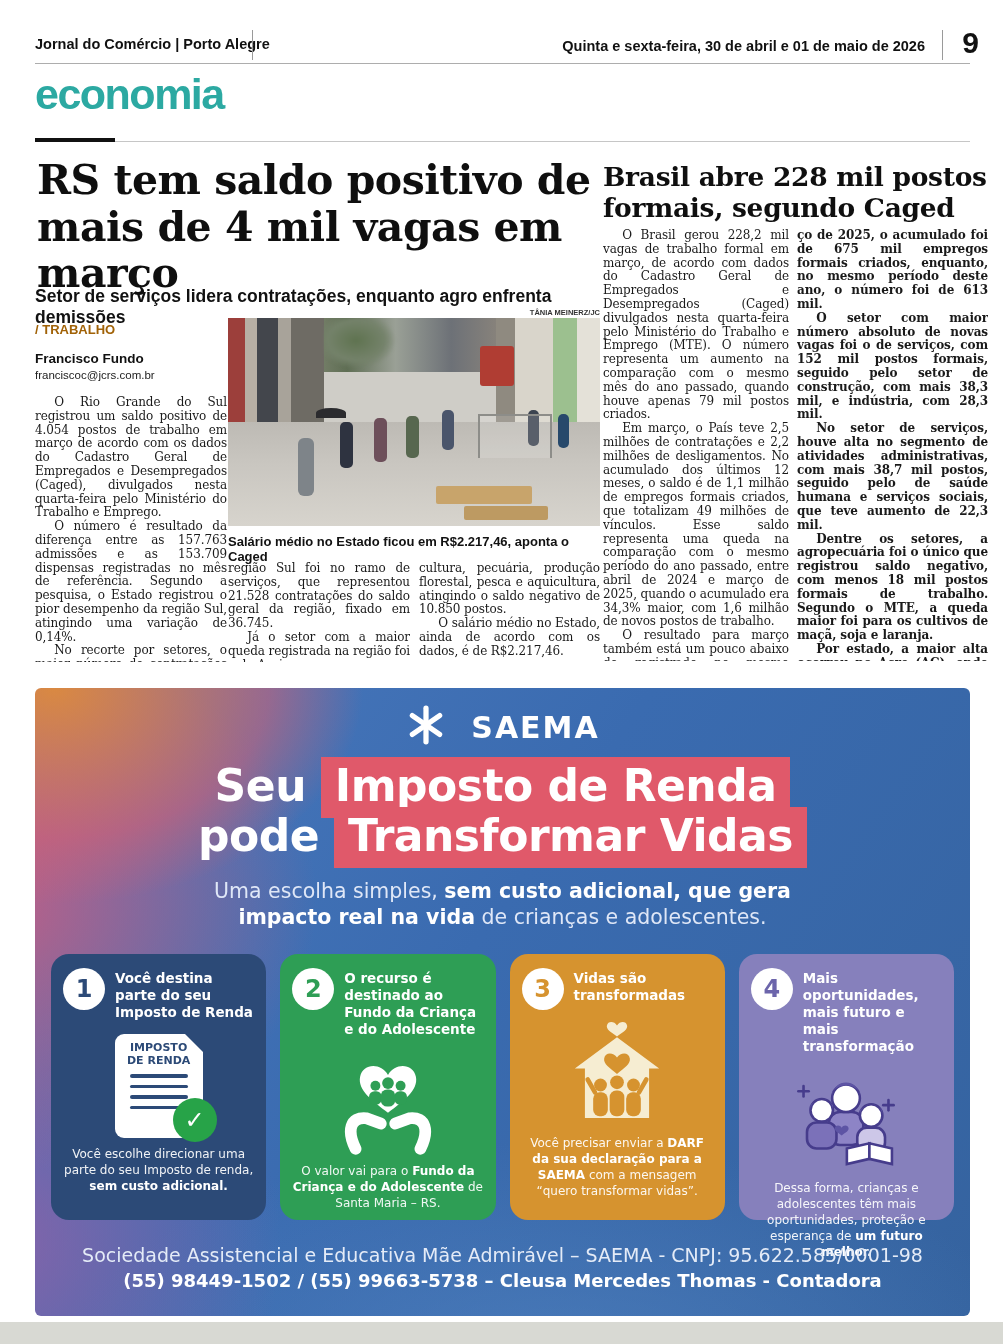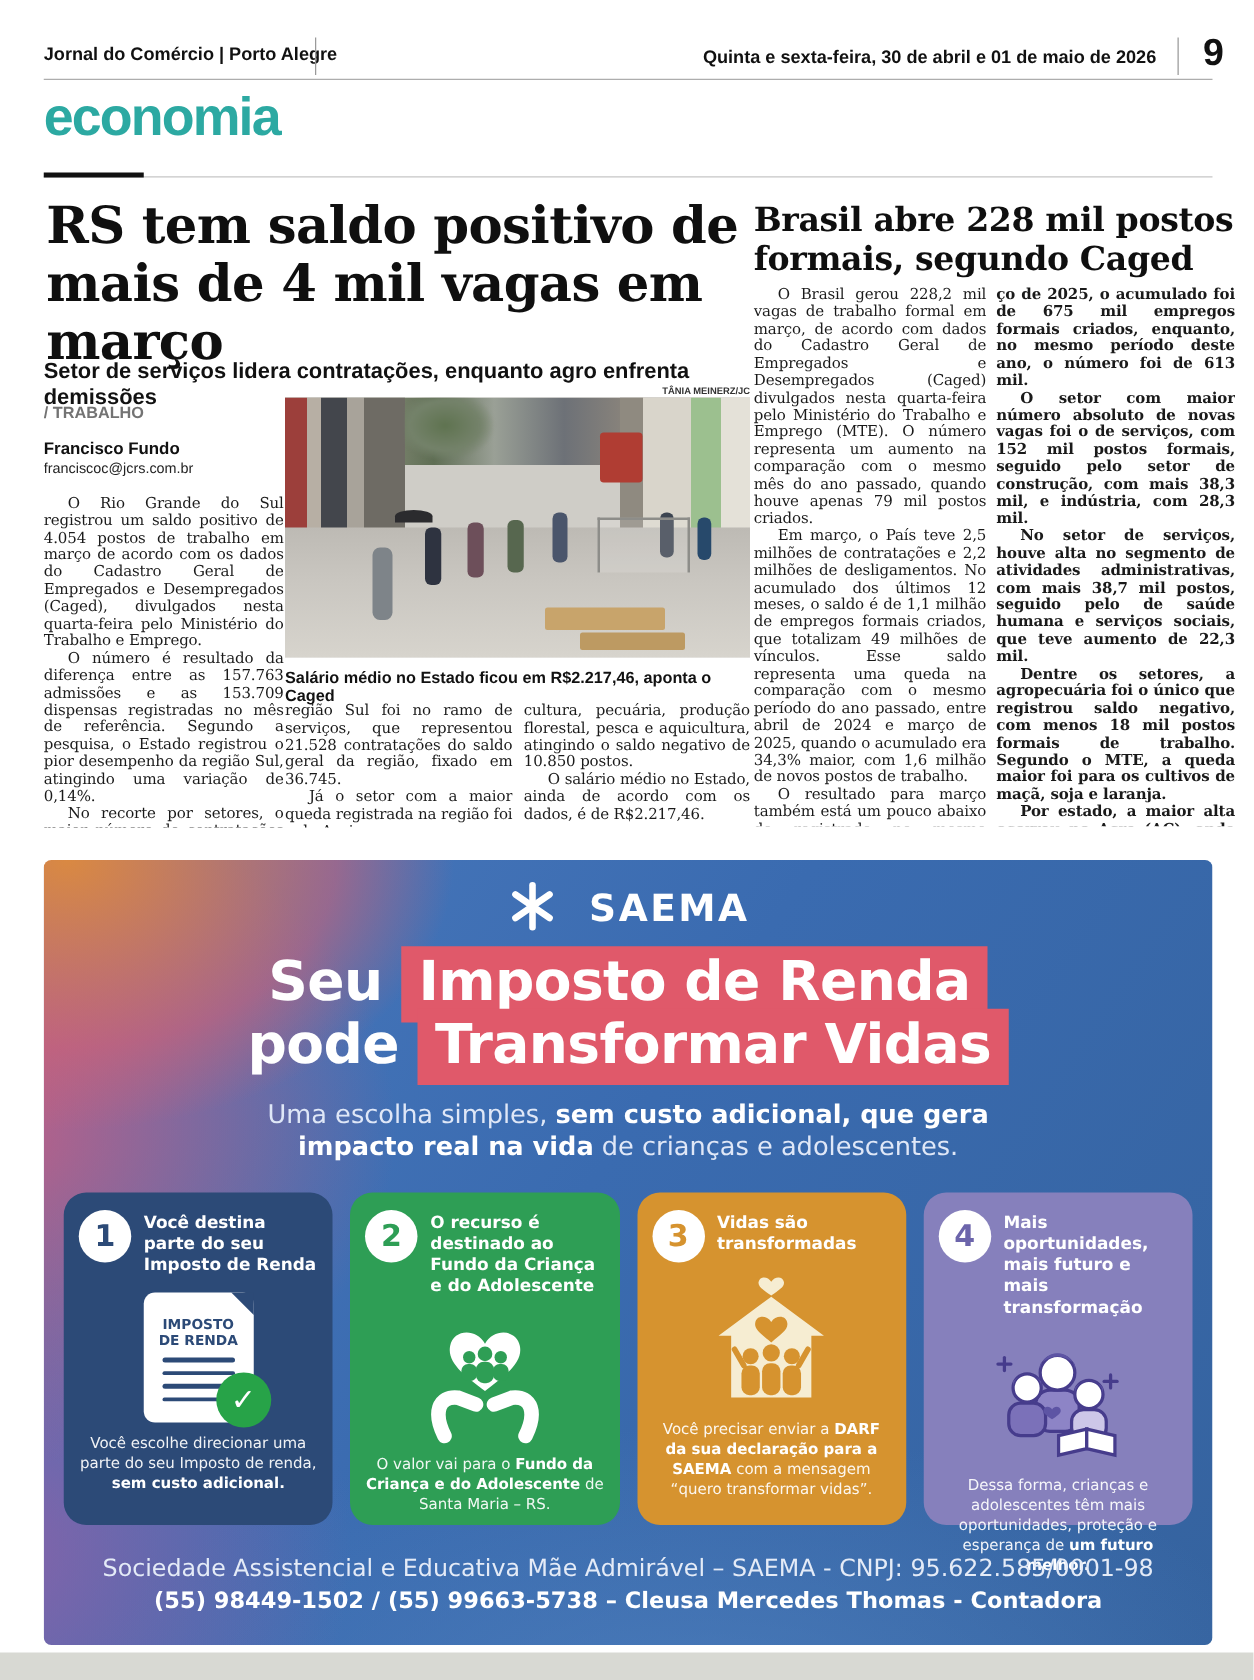--- a/index.html
+++ b/index.html
@@ -16,21 +16,21 @@
   .pagenum{right:24px;top:26px;font-weight:bold;font-size:30px;color:#111;}
   .hdr-rule{left:35px;right:33px;top:63px;height:1px;background:#adadad;}
   .section-title{left:35px;top:70px;font-size:43px;font-weight:bold;letter-spacing:-1.5px;color:#2CA9A2;}
   .sec-rule{left:35px;right:33px;top:141px;height:1px;background:#c6c6c6;}
   .sec-rule-black{left:35px;top:138px;width:80px;height:4px;background:#111;}
 
   
   .lead-headline{left:35px;top:155px;width:575px;font-weight:bold;font-size:41px;line-height:1.14;
                  letter-spacing:-0.5px;color:#0f0f0f;}
   .lead-subhead{left:35px;top:286px;width:575px;font-weight:bold;font-size:17.5px;color:#111;}
-  .kicker{left:35px;top:322px;font-weight:bold;font-size:13px;color:#737373;}
+  .kicker{left:35px;top:322px;font-weight:bold;font-size:13px;color:#a16207;}
   .author{left:35px;top:351px;font-weight:bold;font-size:13.5px;color:#111;}
   .author-email{left:35px;top:369px;font-size:11.5px;color:#222;}
 
   .bodycol{font-family:"DejaVu Serif",serif;font-size:12px;line-height:13.8px;text-align:justify;
            color:#1a1a1a;overflow:hidden;letter-spacing:-0.1px;}
   .bodycol p{margin:0;text-indent:1.6em;}
   .bodycol p.noindent{text-indent:0;}
   .col1{left:35px;top:396px;width:192px;height:266px;}
   .col2{left:228px;top:562px;width:182px;height:100px;}
   .col3{left:419px;top:562px;width:181px;height:100px;}
@@ -72,21 +72,21 @@
   .card-desc{font-size:12px;line-height:1.33;color:rgba(255,255,255,0.93);}
   .card-desc b{color:#fff;}
   .card1{background:#2C4A77;} .card1 .card-num{color:#2C4A77;}
   .card2{background:#2E9E55;} .card2 .card-num{color:#2E9E55;}
   .card3{background:#D6932F;} .card3 .card-num{color:#D6932F;}
   .card4{background:#8680BC;} .card4 .card-num{color:#6C65AB;}
 
   .doc{width:88px;height:104px;background:#fff;border-radius:9px;position:relative;margin-top:2px;}
   .doc-fold{position:absolute;top:0;right:0;width:0;height:0;border-top:18px solid #2C4A77;
             border-left:18px solid transparent;}
-  .doc-label{padding-top:20px;font-weight:bold;font-size:11px;line-height:1.15;color:#2C4A77;}
+  .doc-label{padding-top:8px;font-weight:bold;font-size:11px;line-height:1.15;color:#2C4A77;}
   .doc-line{width:58px;height:3.5px;background:#2C4A77;border-radius:2px;margin:7px auto 0 auto;}
   .doc-check{position:absolute;right:-14px;bottom:-4px;width:44px;height:44px;border-radius:50%;
              background:#27A348;color:#fff;font-size:24px;font-weight:bold;display:flex;
              align-items:center;justify-content:center;}
 
   .ad-footer1{margin-top:24px;font-size:19px;color:#e4ebf7;}
   .ad-footer2{margin-top:4px;font-size:18px;font-weight:bold;color:#ffffff;}
 
   .bottom-strip{left:0;right:0;top:1322px;height:22px;background:#d8d9d3;}
 </style>

